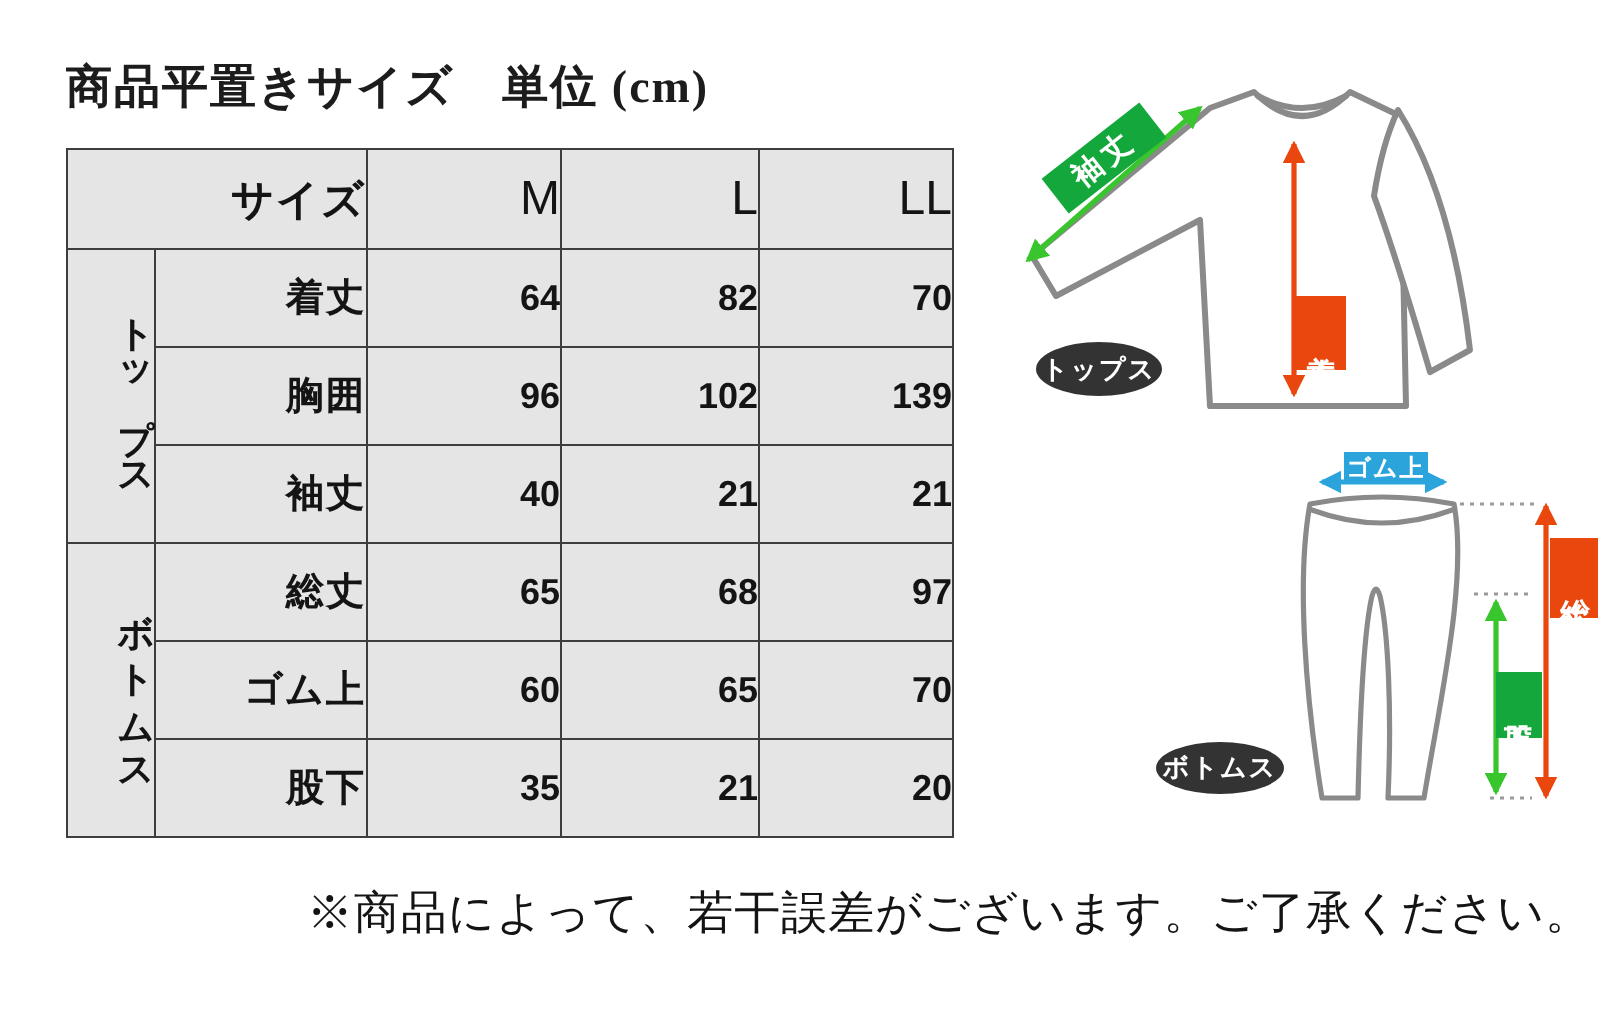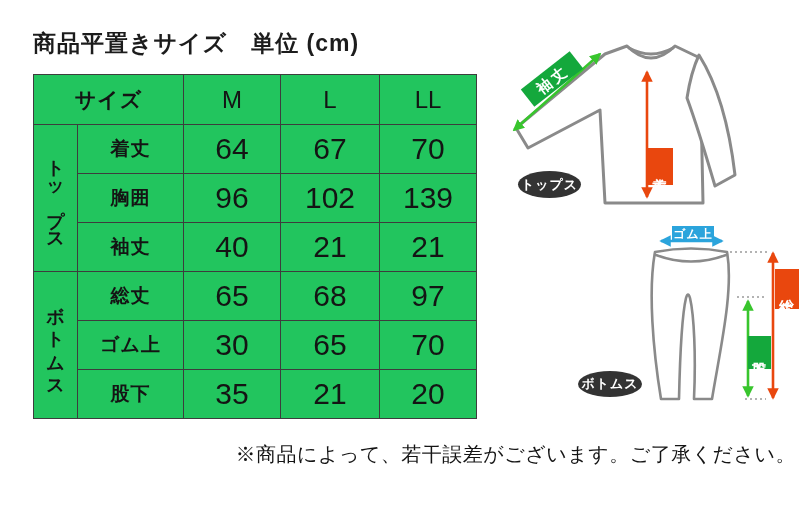--- a/index.html
+++ b/index.html
@@ -9,42 +9,43 @@
     background: #fff; color: #141414;
     font-family: "Liberation Sans", sans-serif;
   }
   .page { position: relative; width: 800px; height: 509px; background: #fff; }
 
   
   .title {
     position: absolute; left: 33px; top: 28px;
     font-size: 23px; font-weight: 600; letter-spacing: 1px; color: #1c1c1c;
     white-space: nowrap;
+    font-family: Liberation Serif, serif;
   }
 
   
   .size-table {
     position: absolute; left: 33px; top: 74px;
     border-collapse: collapse; table-layout: fixed;
   }
   .size-table td {
     border: 1px solid var(--border, #3d3d3d);
-    text-align: center; vertical-align: middle; padding: 0;
-    background: #22c55e;
+    text-align: right; vertical-align: middle; padding: 0;
+    background: #e5e5e5;
   }
   col.cg  { width: 44px; }
   col.cl  { width: 106px; }
   col.cm  { width: 97px; }
   col.cL  { width: 99px; }
   col.cll { width: 97px; }
   .hd   { height: 50px; background: var(--header-bg, #ececec); font-size: 24px; font-weight: 400; }
   .shd  { font-size: 21px; font-weight: 700; letter-spacing: 1px; }
   .grp  { background: var(--header-bg, #ececec); }
   .rlabel { background: var(--header-bg, #ececec); font-size: 19px; font-weight: 700; height: 49px; letter-spacing: 1px; }
-  .val  { font-size: 30px; font-weight: 400; }
+  .val  { font-size: 18px; font-weight: 700; }
   .vtext {
     writing-mode: vertical-rl; text-orientation: upright;
     font-size: 18px; font-weight: 700; letter-spacing: 4px; line-height: 1;
   }
 
   
   .tops-diagram    { position: absolute; left: 495px; top: 28px;  width: 300px; height: 192px; }
   .bottoms-diagram { position: absolute; left: 560px; top: 220px; width: 240px; height: 192px; }
   .tops-diagram > svg    { position: absolute; left: 0;    top: 0; }
   .bottoms-diagram > svg { position: absolute; left: 70px; top: 0; }
@@ -79,21 +80,21 @@
     color: #fff; border-radius: 50%;
     display: flex; align-items: center; justify-content: center;
     font-size: 13px; font-weight: 700; letter-spacing: 1px;
   }
   .tops-badge    { left: 23px; top: 143px; width: 63px; height: 27px; }
   .bottoms-badge { left: 18px; top: 151px; width: 64px; height: 26px; }
 
   
   .footer {
     position: absolute; right: 4px; top: 441px;
-    font-size: 20px; letter-spacing: 0.5px; color: #141414; white-space: nowrap;
+    font-size: 23px; letter-spacing: 0.5px; color: #141414; white-space: nowrap;
   }
 </style>
 </head>
 <body>
 
 <div class="page">
 
   <div class="title">商品平置きサイズ　単位 (cm)</div>
 
   <table class="size-table">
@@ -108,21 +109,21 @@
       <tr>
         <td colspan="2" class="hd shd">サイズ</td>
         <td class="hd">M</td>
         <td class="hd">L</td>
         <td class="hd">LL</td>
       </tr>
       <tr>
         <td rowspan="3" class="grp"><span class="vtext">トップス</span></td>
         <td class="rlabel">着丈</td>
         <td class="val">64</td>
-        <td class="val">67</td>
+        <td class="val">82</td>
         <td class="val">70</td>
       </tr>
       <tr>
         <td class="rlabel">胸囲</td>
         <td class="val">96</td>
         <td class="val">102</td>
         <td class="val">139</td>
       </tr>
       <tr>
         <td class="rlabel">袖丈</td>
@@ -132,21 +133,21 @@
       </tr>
       <tr>
         <td rowspan="3" class="grp"><span class="vtext">ボトムス</span></td>
         <td class="rlabel">総丈</td>
         <td class="val">65</td>
         <td class="val">68</td>
         <td class="val">97</td>
       </tr>
       <tr>
         <td class="rlabel">ゴム上</td>
-        <td class="val">30</td>
+        <td class="val">60</td>
         <td class="val">65</td>
         <td class="val">70</td>
       </tr>
       <tr>
         <td class="rlabel">股下</td>
         <td class="val">35</td>
         <td class="val">21</td>
         <td class="val">20</td>
       </tr>
     </tbody>

